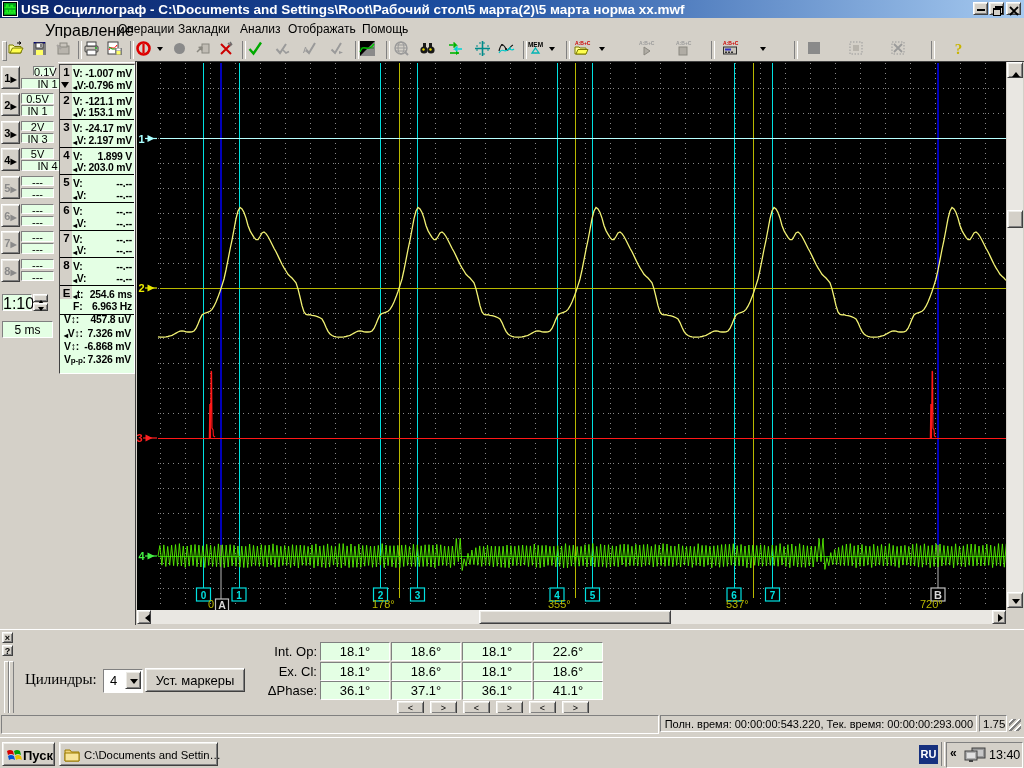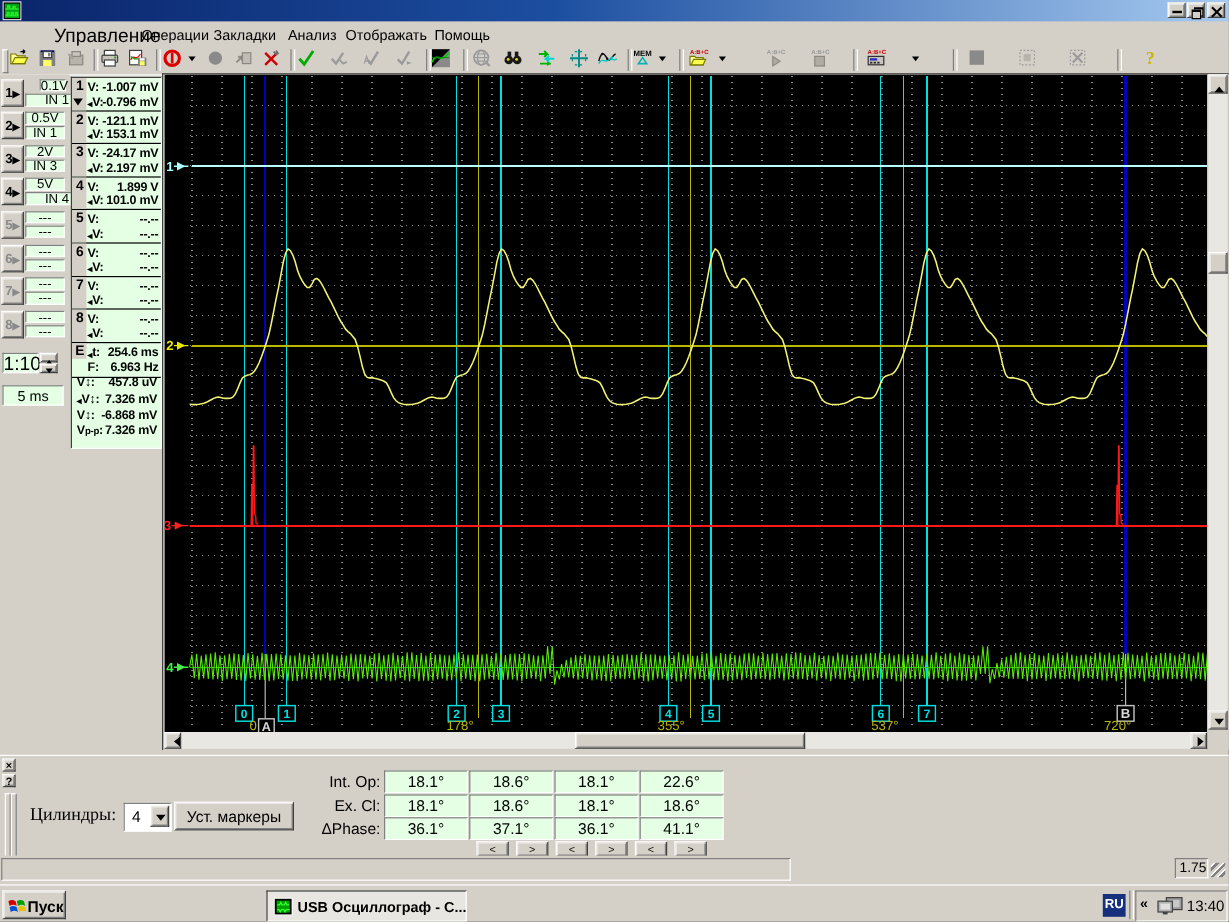--- a/index.html
+++ b/index.html
@@ -17,20 +17,21 @@
 .tri-r{position:absolute;left:5px;top:3px;width:0;height:0;border:4px solid transparent;border-left:5px solid #000}
 </style></head><body>
 <div style="position:absolute;left:0;top:0;width:1024px;height:18px;background:linear-gradient(90deg,#0a246a,#1c4ea0 45%,#a6caf0)">
     <div style="position:absolute;left:2px;top:1px"><svg width="16" height="16" viewBox="0 0 16 16">
         <rect x="0" y="0" width="16" height="16" fill="#fff"></rect>
         <rect x="1" y="1" width="14" height="14" fill="#000"></rect>
         <rect x="2" y="2" width="12" height="12" fill="#00a018"></rect>
         <path d="M2.5 6.5 h2 v-2.5 h1.5 v2.5 h3 v-2 h1.5 v2 h3" stroke="#22ee22" stroke-width="1.3" fill="none"></path>
         <path d="M2.5 12 h1.5 v-2.5 h1.5 v2.5 h2 v-2.5 h1.5 v2.5 h2 v-2.5 h1.5 v2.5 h1" stroke="#22ee22" stroke-width="1.3" fill="none"></path>
       </svg></div>
+    <div style="position:absolute;left:21px;top:1.5px;color:#fff;font-size:13.5px;font-weight:bold;white-space:nowrap">USB Осциллограф - C:\Documents and Settings\Root\Рабочий стол\5 марта(2)\5 марта норма хх.mwf</div>
     <div class="btn" style="position:absolute;left:973px;top:2px;width:15px;height:13px">
       <div style="position:absolute;left:3px;bottom:3px;width:8px;height:2.5px;background:#000"></div>
     </div>
     <div class="btn" style="position:absolute;left:989px;top:2px;width:15px;height:13px">
       <div style="position:absolute;left:5px;top:2.5px;width:6px;height:5px;border:1px solid #000;border-top:2px solid #000"></div>
       <div style="position:absolute;left:2.5px;top:5px;width:6px;height:5px;border:1px solid #000;border-top:2px solid #000;background:#d4d0c8"></div>
     </div>
     <div class="btn" style="position:absolute;left:1006px;top:2px;width:15px;height:13px"><svg width="14" height="12">
         <path d="M3 2 L11 10 M11 2 L3 10" stroke="#000" stroke-width="1.8"></path>
       </svg></div>
@@ -356,21 +357,21 @@
     </div>
     <div style="position:absolute;left:0;top:82.8px;width:74px;height:26.6px;border-bottom:1px solid #000">
       <div style="position:absolute;left:0;top:0;width:12px;height:100%;background:#d4d0c8"></div>
       <div style="position:absolute;left:1px;top:1px;width:11px;font-size:11.5px;font-weight:bold;text-align:center">4</div>
       <div class="mrow" style="top:3px">
         <span class="ml">V:</span>
         <span class="mv">1.899 V</span>
       </div>
       <div class="mrow" style="top:14.5px">
         <span class="ml"><s1>◂</s1>V:</span>
-        <span class="mv">101.0 mV</span>
+        <span class="mv">203.0 mV</span>
       </div>
     </div>
     <div style="position:absolute;left:0;top:110.4px;width:74px;height:26.6px;border-bottom:1px solid #000">
       <div style="position:absolute;left:0;top:0;width:12px;height:100%;background:#d4d0c8"></div>
       <div style="position:absolute;left:1px;top:1px;width:11px;font-size:11.5px;font-weight:bold;text-align:center">5</div>
       <div class="mrow" style="top:3px">
         <span class="ml">V:</span>
         <span class="mv">--.--</span>
       </div>
       <div class="mrow" style="top:14.5px">
@@ -473,42 +474,40 @@
     <div style="position:absolute;left:533px;top:51px;width:68px;height:17px;background:#e4ffe4;border:1px solid;border-color:#808080 #fff #fff #808080;font-size:13px;text-align:center;line-height:17px">41.1°</div>
     <div class="btn" style="position:absolute;left:397px;top:71px;width:27px;height:13px;font-size:9px;text-align:center;line-height:12px">&lt;</div>
     <div class="btn" style="position:absolute;left:430px;top:71px;width:27px;height:13px;font-size:9px;text-align:center;line-height:12px">&gt;</div>
     <div class="btn" style="position:absolute;left:463px;top:71px;width:27px;height:13px;font-size:9px;text-align:center;line-height:12px">&lt;</div>
     <div class="btn" style="position:absolute;left:496px;top:71px;width:27px;height:13px;font-size:9px;text-align:center;line-height:12px">&gt;</div>
     <div class="btn" style="position:absolute;left:529px;top:71px;width:27px;height:13px;font-size:9px;text-align:center;line-height:12px">&lt;</div>
     <div class="btn" style="position:absolute;left:562px;top:71px;width:27px;height:13px;font-size:9px;text-align:center;line-height:12px">&gt;</div>
   </div>
 <div style="position:absolute;left:0;top:713px;width:1024px;height:24px;background:#d4d0c8">
     <div style="position:absolute;left:1px;top:2px;width:656px;height:17px;border:1px solid;border-color:#808080 #fff #fff #808080"></div>
+    <div style="position:absolute;left:660px;top:2px;width:317px;height:17px;border:1px solid;border-color:#808080 #fff #fff #808080;font-size:11px;text-align:right;line-height:16px;padding-right:3px;box-sizing:border-box;white-space:nowrap;overflow:hidden">Полн. время: 00:00:00:543.220, Тек. время: 00:00:00:293.000</div>
     <div style="position:absolute;left:979px;top:2px;width:28px;height:17px;border:1px solid;border-color:#808080 #fff #fff #808080;font-size:11.5px;line-height:16px;padding-left:3px;box-sizing:border-box">1.75</div>
     <div style="position:absolute;left:1009px;top:6px;width:12px;height:12px;background:repeating-linear-gradient(135deg,transparent 0 2px,#fff 2px 3px,#808080 3px 5px)"></div>
   </div>
 <div style="position:absolute;left:0;top:737px;width:1024px;height:31px;background:#d4d0c8;border-top:1px solid #fff">
     <div class="btn" style="position:absolute;left:2px;top:4px;width:53px;height:24px">
       <div style="position:absolute;left:3px;top:4px"><svg width="16" height="15" viewBox="0 0 16 15">
           <path d="M1 4 Q4 2 7 4 L8 8 Q5 6 2 8 Z" fill="#d40000"></path>
           <path d="M8 4 Q11 2 14 4 L15 8 Q12 6 9 8 Z" fill="#00a000"></path>
           <path d="M2 9 Q5 7 8 9 L9 13 Q6 11 3 13 Z" fill="#0050d4"></path>
           <path d="M9 9 Q12 7 15 9 L16 13 Q13 11 10 13 Z" fill="#e8c000"></path>
         </svg></div>
       <div style="position:absolute;left:20px;top:5px;font-size:13px;font-weight:bold">Пуск</div>
     </div>
-    <div style="position:absolute;left:222px;top:4px;width:165px;height:24px;border:1px solid;border-color:#404040 #fff #fff #404040;background:#e8e6e0">
-      <div style="position:absolute;left:5px;top:5px"><svg width="16" height="15" viewBox="0 0 16 15">
-          <rect x="0" y="0" width="16" height="15" fill="#fff"></rect>
-          <rect x="1" y="1" width="14" height="13" fill="#000"></rect>
-          <rect x="2.5" y="2.5" width="11" height="10" fill="#00a000"></rect>
-          <path d="M3 6 l2 0 l1 -2 l1 2 h2 l1 -2 l1 2 h2" stroke="#33ff33" fill="none"></path>
-          <path d="M3 10 l1.5 0 l1 2 l1 -2 h2 l1 2 l1 -2 h3" stroke="#33ff33" fill="none"></path>
+    <div class="btn" style="position:absolute;left:59px;top:4px;width:159px;height:24px">
+      <div style="position:absolute;left:4px;top:5px"><svg width="16" height="14" viewBox="0 0 16 14">
+          <path d="M1 13 V2 h5 l1.5 2 H15 V13 Z" fill="#efd37a" stroke="#9a7a00"></path>
+          <path d="M1 5 h14 V13 H1 Z" fill="#f7e49a" stroke="#9a7a00"></path>
         </svg></div>
-      <div style="position:absolute;left:25px;top:6px;font-size:12px;font-weight:bold;white-space:nowrap">USB Осциллограф - С...</div>
+      <div style="position:absolute;left:24px;top:6px;font-size:11.3px;white-space:nowrap">C:\Documents and Settin…</div>
     </div>
     <div style="position:absolute;left:919px;top:7px;width:19px;height:19px;background:#16307e;color:#fff;font-size:11px;font-weight:bold;text-align:center;line-height:19px">RU</div>
     <div style="position:absolute;left:941px;top:4px;width:2px;height:24px;border-left:1px solid #808080;border-right:1px solid #fff"></div>
     <div style="position:absolute;left:946px;top:4px;width:75px;height:24px;border:1px solid;border-color:#808080 #fff #fff #808080">
       <div style="position:absolute;left:3px;top:3px;font-size:12px;font-weight:bold">«</div>
       <div style="position:absolute;left:17px;top:4px"><svg width="22" height="16" viewBox="0 0 22 16">
           <rect x="8" y="1" width="13" height="10" fill="#9a9a9a" stroke="#404040"></rect>
           <rect x="10" y="3" width="9" height="6" fill="#c8c8c8"></rect>
           <rect x="1" y="4" width="12" height="9" fill="#b0b0b0" stroke="#404040"></rect>
           <rect x="3" y="6" width="8" height="5" fill="#e0e0e0"></rect>

